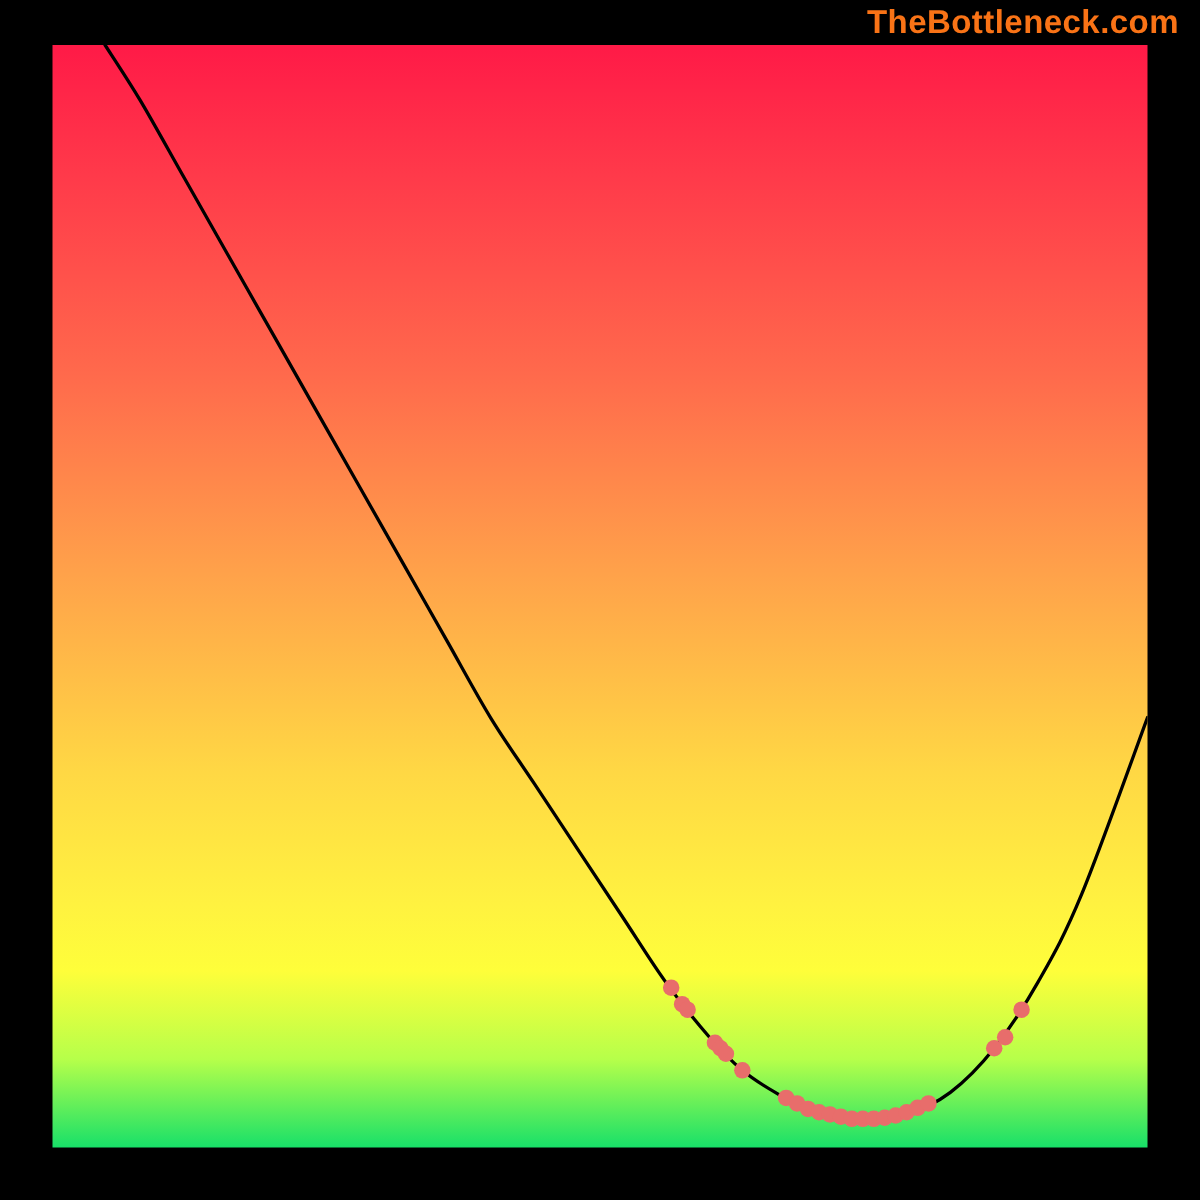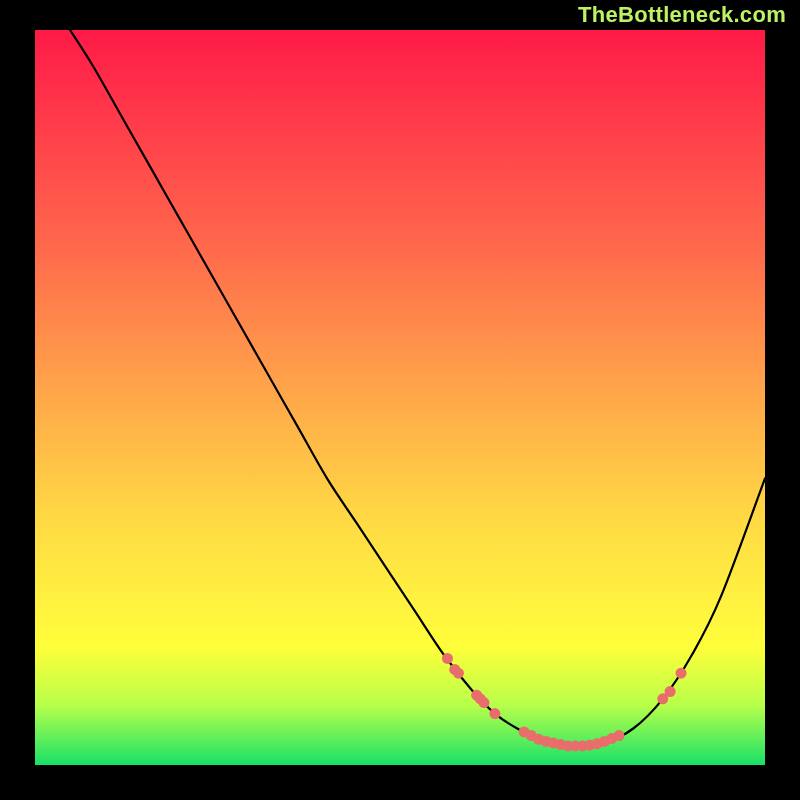--- a/index.html
+++ b/index.html
@@ -15,21 +15,21 @@
     position: relative;
     width: 800px;
     height: 800px;
   }
   .attribution {
     position: absolute;
     top: 2px;
     right: 14px;
     font-size: 22px;
     font-weight: 600;
-    color: #bef264;
+    color: #f97316;
     letter-spacing: 0.3px;
     z-index: 10;
   }
   .plot-region {
     position: absolute;
     left: 35px;
     top: 30px;
     width: 730px;
     height: 735px;
     

